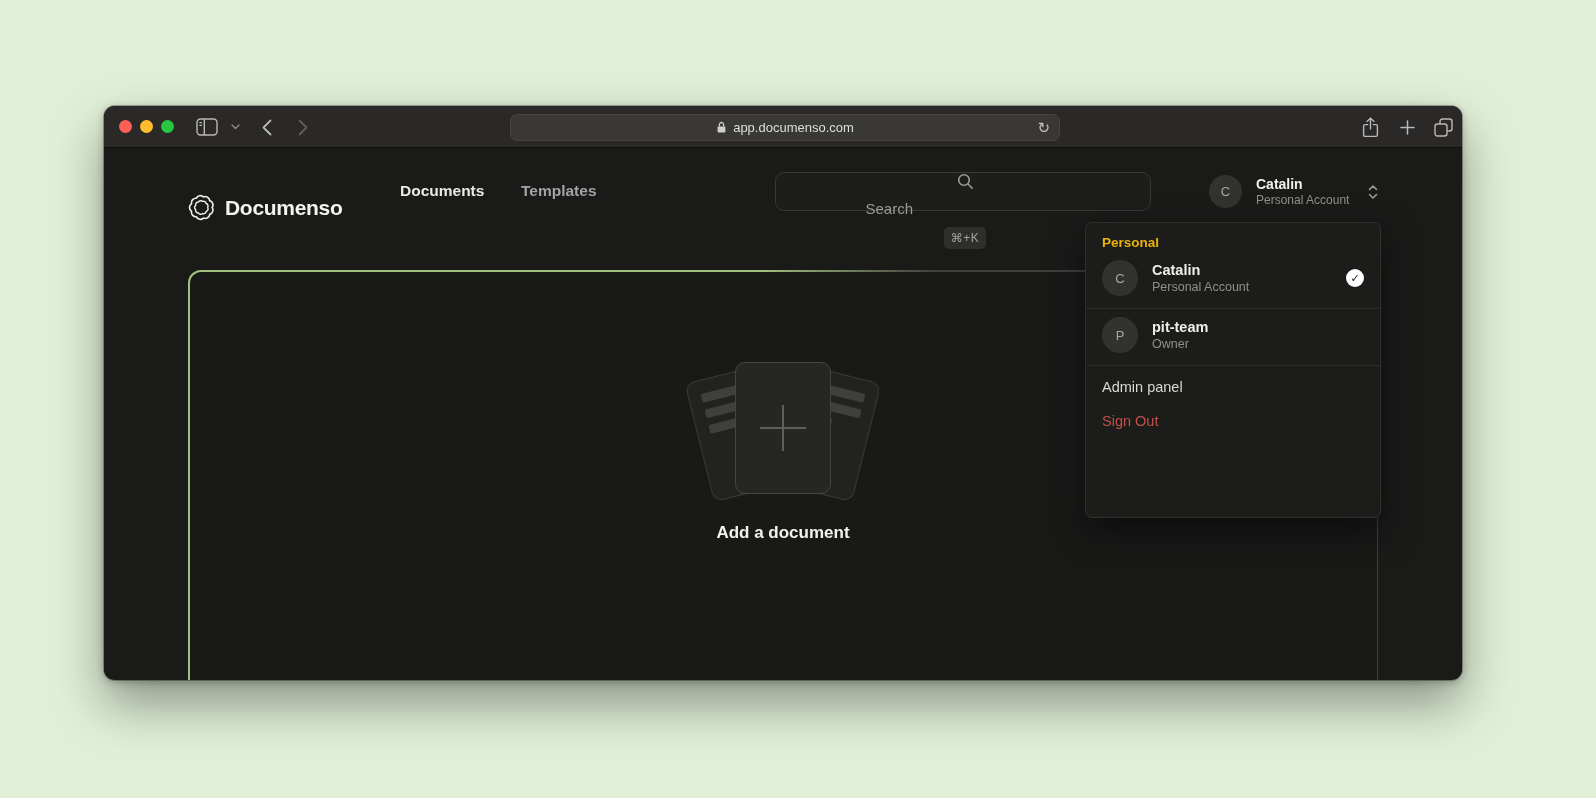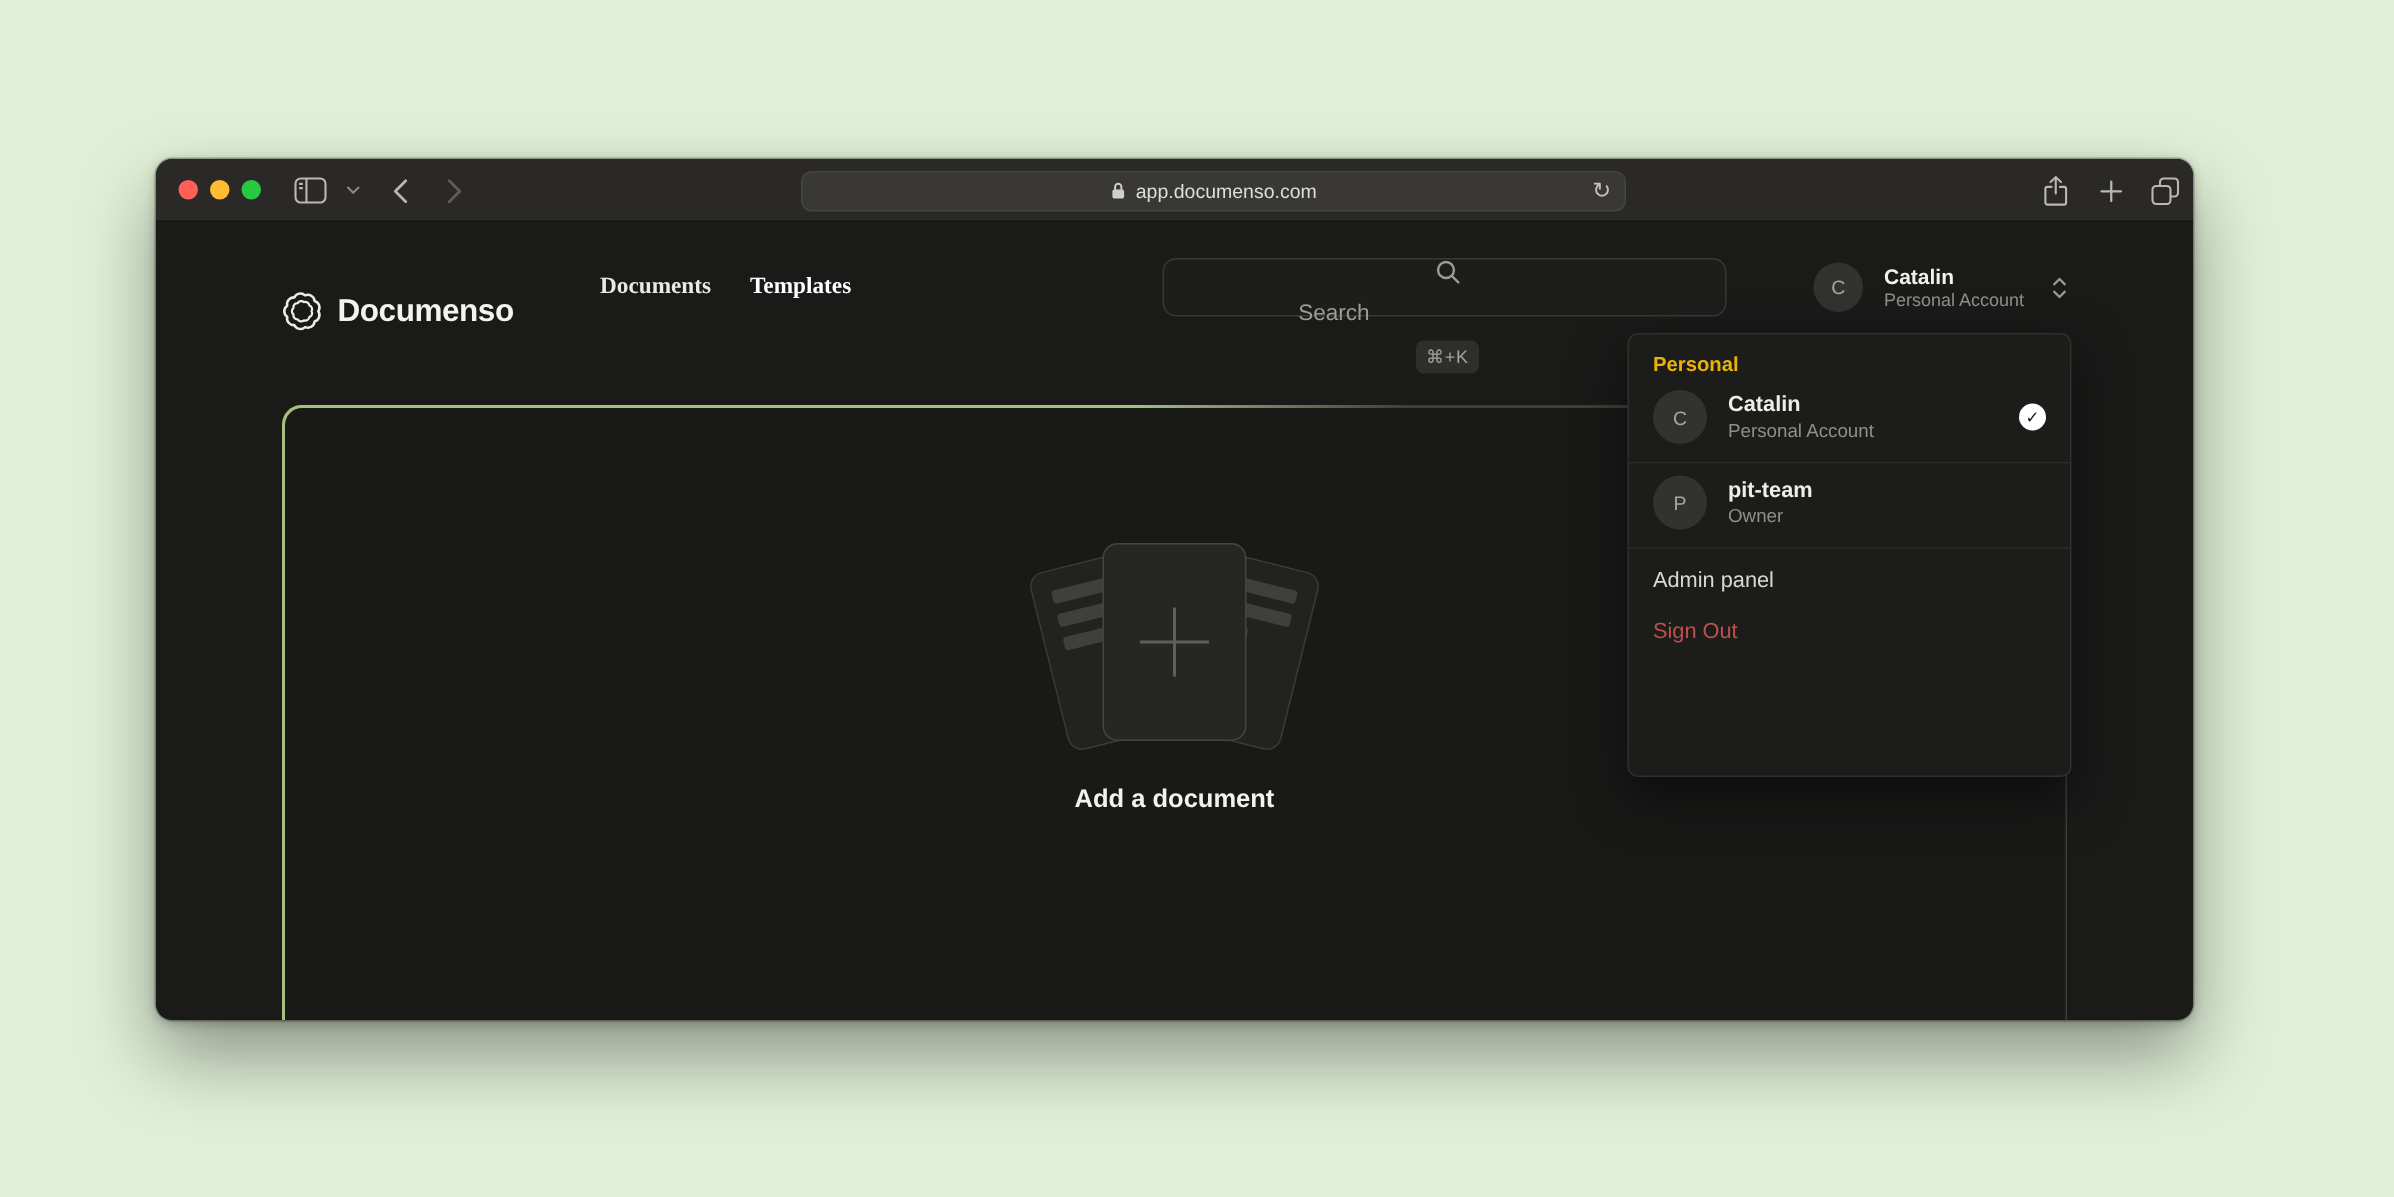--- a/index.html
+++ b/index.html
@@ -22,36 +22,36 @@
   .light.red { background:#ff5f57; }
   .light.yellow { background:#febc2e; }
   .light.green { background:#28c840; }
 
   .tb-ico { position:absolute; top:0; height:42px; display:flex; align-items:center; justify-content:center; color:#b9b8b6; }
   .tb-ico svg { display:block; }
   .dim { color:#5f5e5c; }
   .sep-chev { color:#8a8987; }
 
   .urlbar {
-    position:absolute; left:430px; top:7.5px; width:550px; height:27px;
+    position:absolute; left:406px; top:7.5px; width:550px; height:27px;
     background:#393837; border:1px solid #454443; border-radius:7px;
     display:flex; align-items:center; justify-content:center; gap:6px;
     color:#dededc; font-size:13px;
   }
   .urlbar .reload { position:absolute; right:9px; top:4px; font-size:15px; line-height:18px; color:#c2c1bf; }
 
   
   .page { position:relative; height:531px; background:#1a1a19; }
 
   .logo { position:absolute; left:84px; top:46px; display:flex; align-items:center; gap:10px; }
   .brand { color:#f3f3f1; font-size:21px; font-weight:bold; letter-spacing:-0.3px; }
 
-  .nav-link { position:absolute; top:34px; font-size:15.5px; font-weight:bold;font-family:Liberation Serif, serif; }
+  .nav-link { position:absolute; top:34px; font-size:15.5px; font-weight:bold; }
   .nav-documents { left:296px; color:#e9e9e7; }
-  .nav-templates { left:396px; color:#ffffff; }
+  .nav-templates { left:417px; color:#a3a3a3; }
 
   .search {
     position:absolute; left:671px; top:24px; width:376px; height:39px;
     border:1px solid #383837; border-radius:9px; background:#1d1d1c;
     display:flex; align-items:center; padding:0 10px 0 14px; gap:10px;flex-direction:column;
   }
   .search input {
     flex:1; background:transparent; border:none; outline:none;
     color:#e6e6e4; font-size:15px; font-family:inherit;
   }

